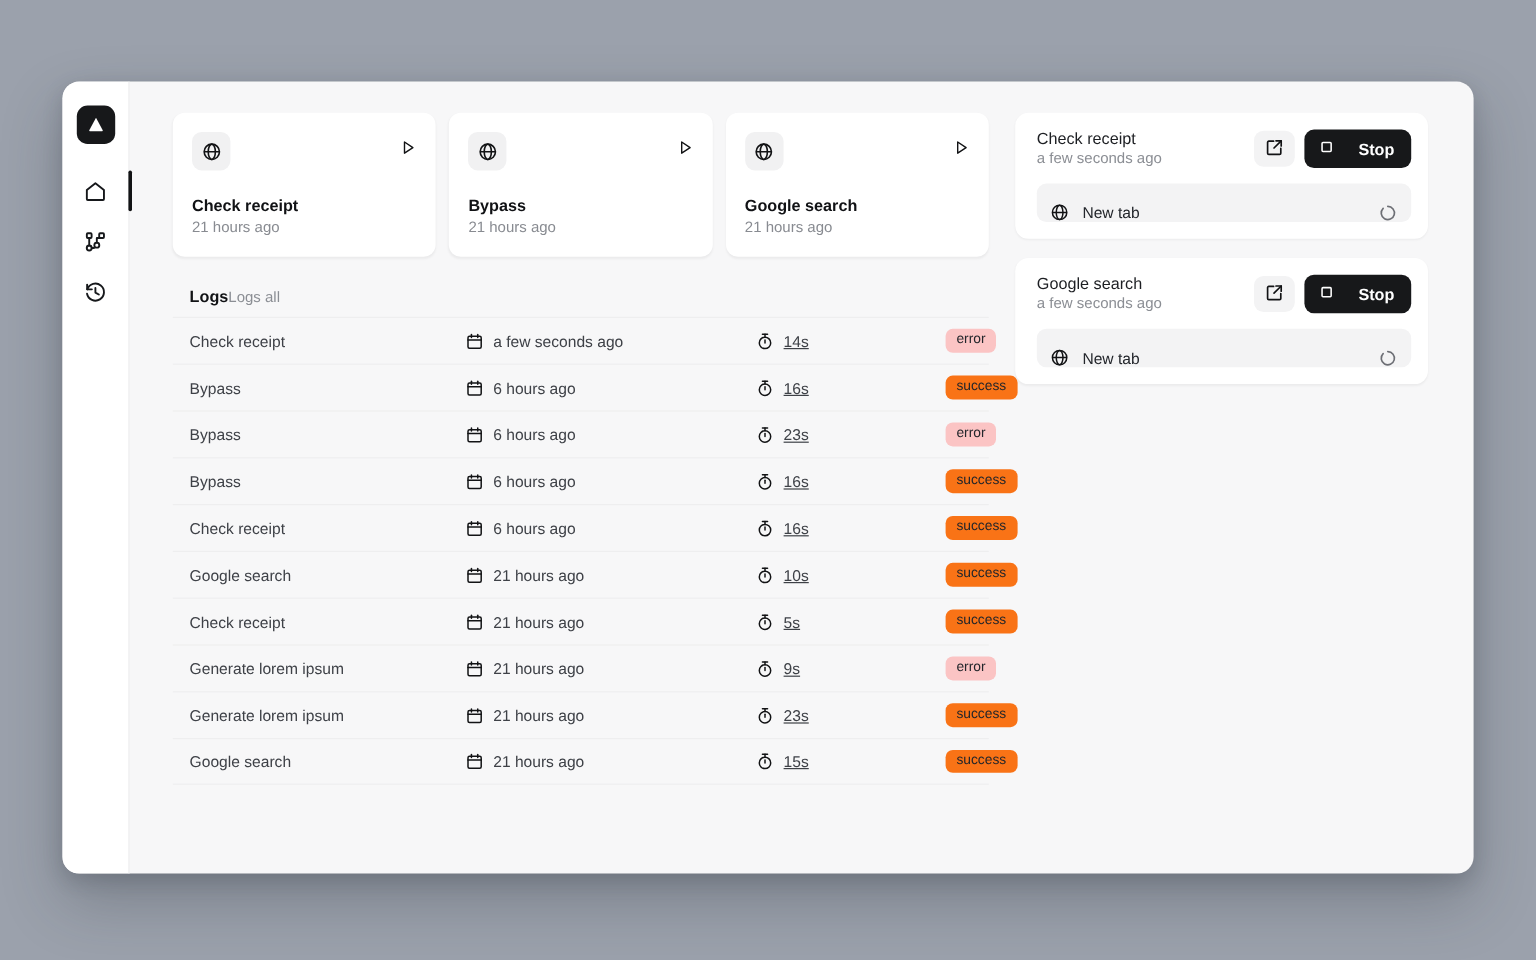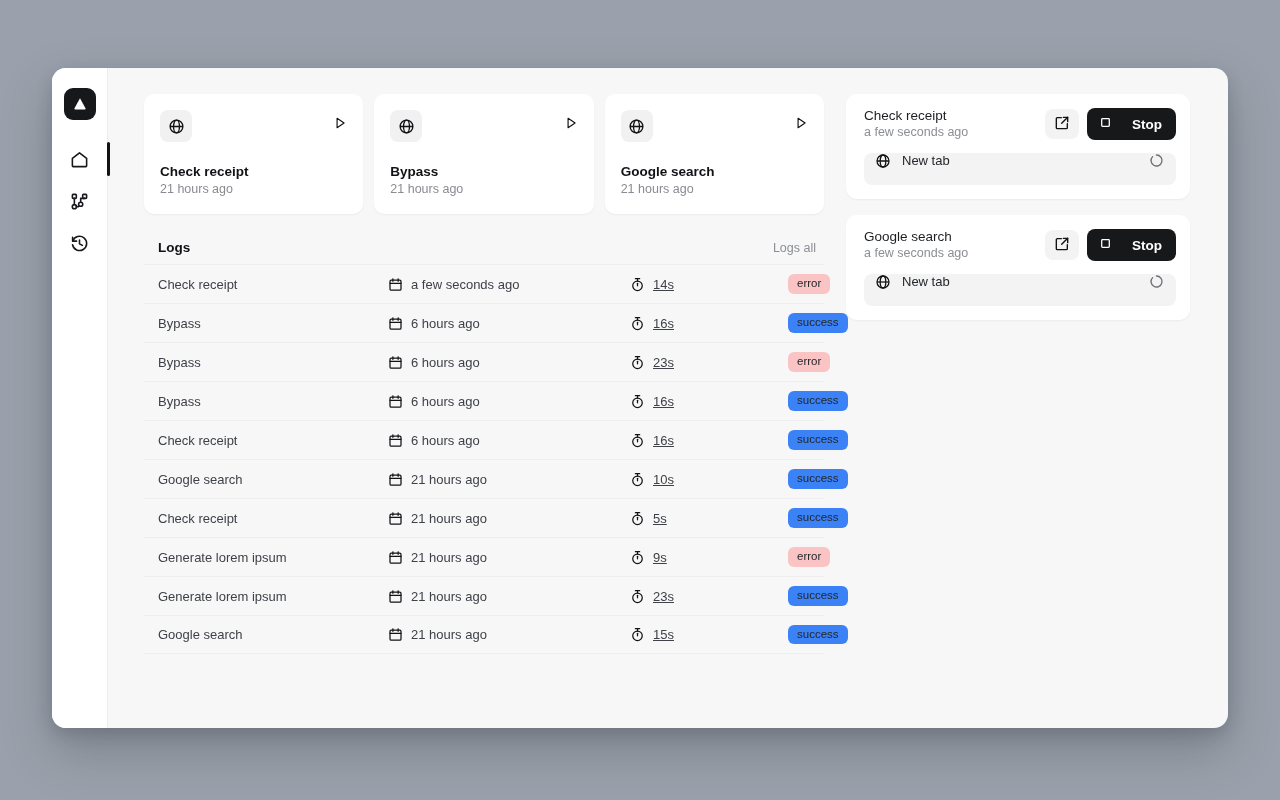--- a/index.html
+++ b/index.html
@@ -151,21 +151,20 @@
   }
   .qc-time {
     font-size: 12.5px;
     color: #888b91;
   }
 
   
   #logs-header {
     display: flex;
     align-items: baseline;
-    justify-content: space-between;
     padding: 0 8px 9px 14px;
   }
   #logs-title {
     font-size: 13.5px;
     font-weight: bold;
     color: #111215;
   }
   #logs-view-all {
     font-size: 12.5px;
     color: #8b8e94;
@@ -210,21 +209,21 @@
 
   .log-status { flex: 1 1 auto; display: flex; justify-content: flex-start; padding-left: 38px; }
 
   .badge {
     font-size: 11.5px;
     padding: 3px 9px 4px 9px;
     border-radius: 6px;
     line-height: 1.1;
     color: #23262b;
   }
-  .badge.success { background: #3b82f6; }
+  .badge.success { background: #f97316; }
   .badge.error   { background: #fbc4c4; }
 
   .cell-icon { color: #121315; display: inline-flex; }
 
   
   .session-card {
     background: #ffffff;
     border-radius: 11px;
     padding: 14px 14px 14px 18px;
     margin-bottom: 16px;
@@ -277,21 +276,21 @@
     cursor: pointer;
     border: none;
     font-family: "Liberation Sans", sans-serif;
   }
 
   .tab-row {
     background: #f3f3f4;
     border-radius: 8px;
     height: 32px;
     display: flex;
-    align-items: flex-start;
+    align-items: flex-end;
     padding: 0 12px 0 11px;
     gap: 11px;
     cursor: pointer;
   }
   .tab-label {
     font-size: 13px;
     color: #23262b;
     flex: 1 1 auto;
   }
   .spinner { color: #5e6167; display: flex; }

